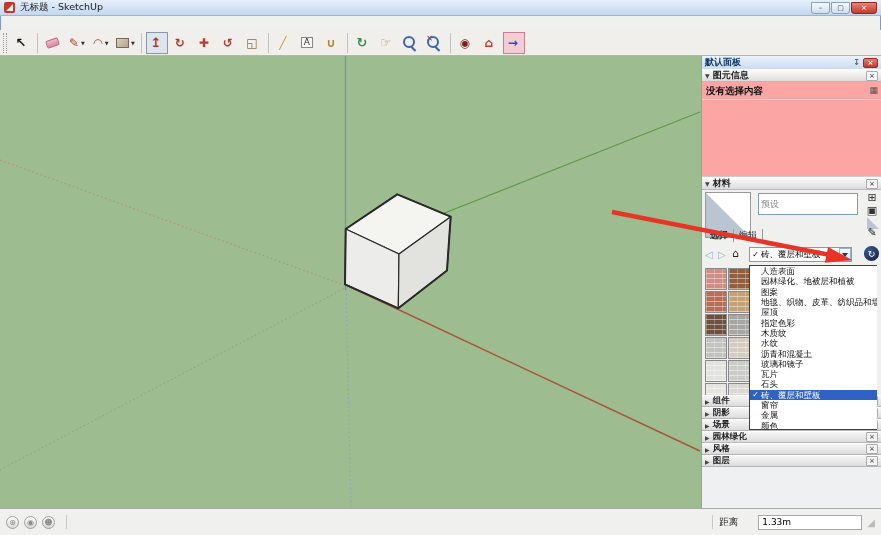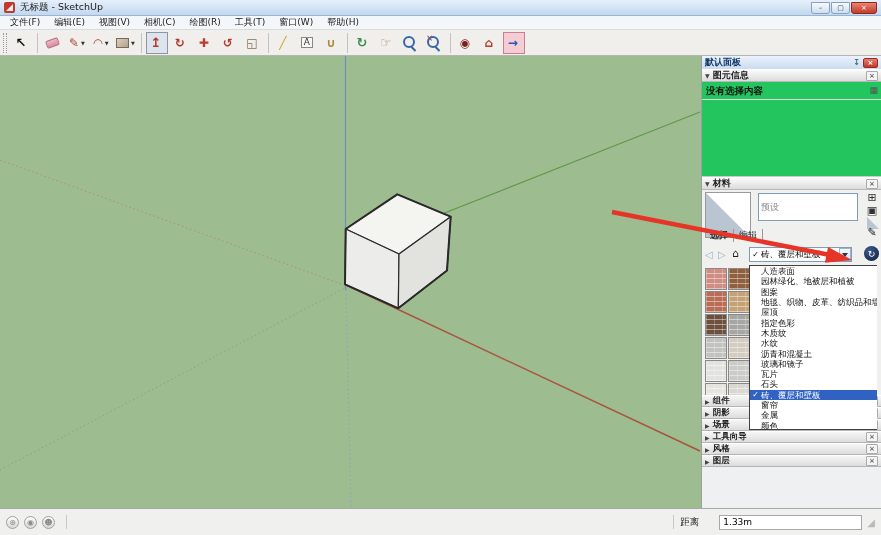--- a/index.html
+++ b/index.html
@@ -58,30 +58,30 @@
     padding:0 3px; font-size:9px; font-weight:bold; color:#12386b; }
   .pin-ic { margin-left:auto; font-size:8px; color:#55688a; margin-right:3px; }
   .tray-x { width:15px; height:10px; background:linear-gradient(#e77d6d,#c0392b); color:#fff; font-size:7px;
     line-height:9px; text-align:center; border-radius:2px; border:1px solid #9a2a20; }
   .hdr { height:13px; background:linear-gradient(#fbfbfb,#dcdcdc); border-top:1px solid #fff;
     border-bottom:1px solid #b9b9b9; display:flex; align-items:center; font-size:9px; font-weight:bold;
     color:#222; padding:0 3px; }
   .tri { font-size:6px; margin-right:3px; color:#444; }
   .xbtn { margin-left:auto; width:12px; height:10px; border:1px solid #aaa; background:#f4f4f4; color:#666;
     font-size:7px; line-height:8px; text-align:center; border-radius:1px; }
-  .ei-body { height:95px; background:#22c55e; position:relative; border-bottom:1px solid #ccc; }
+  .ei-body { height:95px; background:#fca5a5; position:relative; border-bottom:1px solid #ccc; }
   .ei-text { position:absolute; left:4px; top:3px; font-size:9.5px; font-weight:bold; color:#111; }
   .ei-rule { position:absolute; left:0; right:0; top:17px; border-top:1px solid #ddd; }
   .ei-ic { position:absolute; right:3px; top:3px; font-size:9px; color:#555; }
 
   .mat-body { height:205px; position:relative; background:#f0f0ef; overflow:hidden; }
   .preview { position:absolute; left:3px; top:2px; width:46px; height:46px; background:#fff; border:1px solid #9a9a9a; }
   .pv-tri { position:absolute; left:0; bottom:0; width:0; height:0;
     border-bottom:44px solid #b9c6d2; border-right:44px solid transparent; }
-  .matname { position:absolute; left:56px; top:3px; width:100px; height:28px; font-size:9px; color:#8a8a8a;
+  .matname { position:absolute; left:56px; top:3px; width:100px; height:22px; font-size:9px; color:#8a8a8a;
     border:1px solid #7f9db9; padding:0 2px; background:#fff; font-family:"DejaVu Sans",sans-serif; }
   .mi { position:absolute; width:14px; height:13px; display:flex; align-items:center; justify-content:center;
     font-size:11px; color:#333; }
   .mi.create { right:2px; top:1px; }
   .mi.pane { right:2px; top:14px; }
   .corner-tri { position:absolute; right:2px; top:27px; width:0; height:0;
     border-bottom:12px solid #b9c6d2; border-right:12px solid transparent; }
   .tabs { position:absolute; left:3px; top:39px; display:flex; font-size:9px; }
   .mtab { padding:0 5px; border-right:1px solid #999; color:#222; }
   .mtab.active { font-weight:bold; }
@@ -124,51 +124,41 @@
   
   .statusbar { position:absolute; left:0; top:508px; right:0; height:27px; background:#f0f0ee;
     border-top:1px solid #a8a8a8; display:flex; align-items:center; padding:0 6px; }
   .sb-icon { width:13px; height:13px; border-radius:50%; background:linear-gradient(#fdfdfd,#d8d8d8);
     border:1px solid #a0a0a0; color:#8a8a8a; font-size:8px; display:flex; align-items:center;
     justify-content:center; margin-right:5px; flex:none; }
   .sb-sep { width:1px; height:14px; background:#c8c8c8; margin:0 6px; flex:none; }
   .sb-hint { font-size:9.5px; color:#222; white-space:nowrap; }
   .sb-right { margin-left:auto; display:flex; align-items:center; }
   .sb-label { font-size:9.5px; color:#222; margin-right:20px; }
-  .sb-input { width:143px; height:15px; font-size:9px; border:1px solid #a8a8a8; background:#fff;
+  .sb-input { width:104px; height:15px; font-size:9px; border:1px solid #a8a8a8; background:#fff;
     padding:0 3px; font-family:"DejaVu Sans",sans-serif; }
   .sb-grip { font-size:10px; color:#bbb; margin-left:5px; }
 </style>
 </head>
 <body>
 
 <div id="app">
 
   <div class="titlebar">
     <span class="appicon">
         <span class="appicon-tri"></span>
       </span>
     <span class="title">无标题 - SketchUp</span>
     <span class="wcontrols">
       <span class="wbtn">–</span>
       <span class="wbtn">▢</span>
       <span class="wbtn close">×</span>
     </span>
   </div>
 
-  <div class="menubar">
-    <span class="menu-item">文件(F)</span>
-      <span class="menu-item">编辑(E)</span>
-      <span class="menu-item">视图(V)</span>
-      <span class="menu-item">相机(C)</span>
-      <span class="menu-item">绘图(R)</span>
-      <span class="menu-item">工具(T)</span>
-      <span class="menu-item">窗口(W)</span>
-      <span class="menu-item">帮助(H)</span>
-  </div>
 
   <div class="toolbar">
     <span class="tgrip"></span>
     <span class="tools">
       <span class="tbtn">
           <span class="glyph" style="color: rgb(17, 17, 17); font-weight: bold; font-size: 13px;">↖</span>
           <span class="caret"></span>
         </span>
         <span class="tbtn sep">
           
@@ -365,21 +355,21 @@
           <span>阴影</span>
           <span class="xbtn">×</span>
         </div>
         <div class="sec-row">
           <span class="tri">▶</span>
           <span>场景</span>
           <span class="xbtn">×</span>
         </div>
         <div class="sec-row">
           <span class="tri">▶</span>
-          <span>工具向导</span>
+          <span>园林绿化</span>
           <span class="xbtn">×</span>
         </div>
         <div class="sec-row">
           <span class="tri">▶</span>
           <span>风格</span>
           <span class="xbtn">×</span>
         </div>
         <div class="sec-row">
           <span class="tri">▶</span>
           <span>图层</span>

